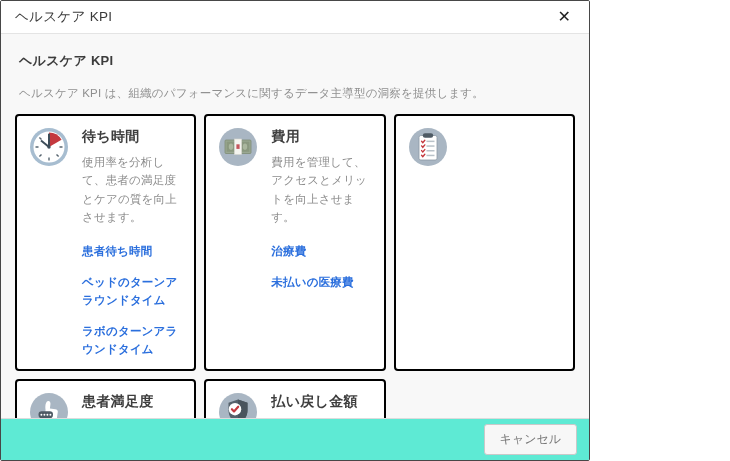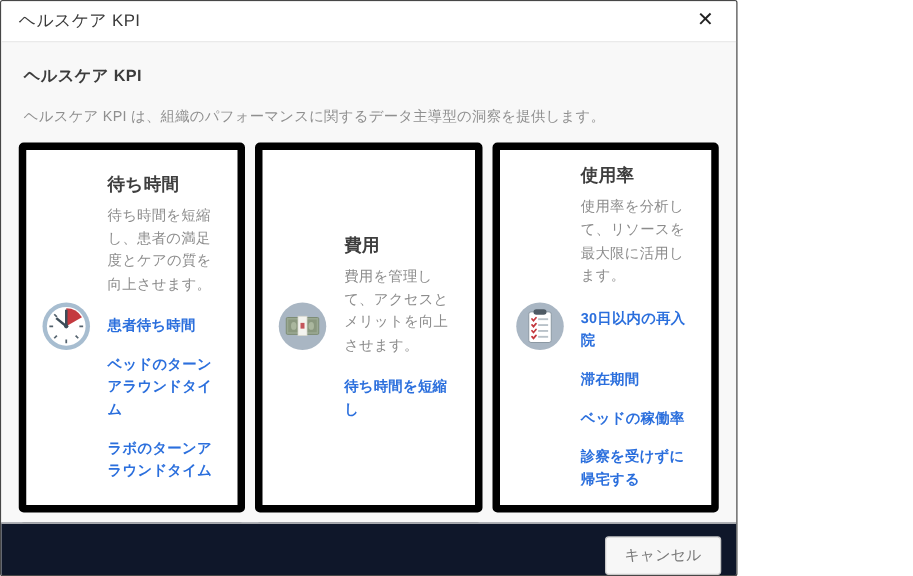--- a/index.html
+++ b/index.html
@@ -42,49 +42,49 @@
   .section-subtitle {
     font-size:11.5px; color:#8f8f8f; margin:16px 0 13px 4px; letter-spacing:.2px;
   }
   .grid {
     display:grid;
     grid-template-columns:repeat(3, 1fr);
     gap:8px;
   }
   .card {
     background:#fff;
-    border:6px solid #000000;
+    border:2px solid #000000;
     border-radius:4px;
     min-height:136px;
     padding:11px 12px 12px 12px;
     display:flex;
-    align-items:center;
+    align-items:flex-start;
   }
   .icon-wrap { width:40px; height:40px; flex:0 0 40px; margin-right:13px; }
   .icon-wrap svg { width:40px; height:40px; display:block; }
   .card-body { flex:1 1 auto; min-width:0; }
   .card-title {
     font-size:14px; font-weight:600; color:#3e3e3e;
     margin:1px 0 7px 0; letter-spacing:.3px;
   }
   .card-desc {
     font-size:11.5px; color:#8c8c8c; line-height:1.6; letter-spacing:.2px;
   }
   .card-links { list-style:none; margin-top:14px; }
   .card-links li { margin-bottom:13px; }
   .card-links li:last-child { margin-bottom:0; }
   .kpi-link {
     font-size:11.5px; font-weight:700; color:#2b6fdd;
     text-decoration:none; letter-spacing:.2px; cursor:pointer;
   }
   .footer {
     flex:0 0 42px; height:42px;
-    background:#0f172a;
+    background:#5eead4;
     border-top:1px solid #dcdcdc;
-    display:flex; align-items:flex-end; justify-content:flex-end;
+    display:flex; align-items:center; justify-content:flex-end;
     padding:0 12px;
   }
   .cancel-btn {
     font-family:inherit;
     font-size:12px; color:#787878;
     background:#f7f7f7;
     border:1px solid #c9c9c9;
     border-radius:3px;
     padding:6px 15px;
     cursor:pointer;
@@ -119,21 +119,21 @@
       <line x1="27.5" y1="27.5" x2="29.6" y2="29.6"></line>
       <line x1="10.4" y1="29.6" x2="12.5" y2="27.5"></line>
     </g>
     <line x1="20" y1="20" x2="20" y2="7" stroke="#3d4d59" stroke-width="2"></line>
     <line x1="20" y1="20" x2="12" y2="13.5" stroke="#3d4d59" stroke-width="2"></line>
     <circle cx="20" cy="20" r="1.7" fill="#3d4d59"></circle>
   </svg>
 </span>
     <div class="card-body">
       <div class="card-title">待ち時間</div>
-      <div class="card-desc">待ち時間を短縮し、患者の満足度とケアの質を向上させます。</div>
+      <div class="card-desc">使用率を分析して、患者の満足度とケアの質を向上させます。</div>
       <ul class="card-links">
               <li><a class="kpi-link">患者待ち時間</a></li>
               <li><a class="kpi-link">ベッドのターンアラウンドタイム</a></li>
               <li><a class="kpi-link">ラボのターンアラウンドタイム</a></li>
             </ul>
     </div>
   </div>
 
   <div class="card">
     <span class="icon-wrap">
@@ -145,21 +145,22 @@
     <ellipse cx="13" cy="19.7" rx="2.2" ry="3.1" fill="#aab79e"></ellipse>
     <ellipse cx="27" cy="19.7" rx="2.2" ry="3.1" fill="#aab79e"></ellipse>
     <rect x="16.4" y="12" width="7.2" height="15.5" fill="#f4f4ef" stroke="#d6d6cd" stroke-width="0.6"></rect>
     <rect x="18.4" y="17.3" width="3.2" height="4.6" fill="#c4565c"></rect>
   </svg>
 </span>
     <div class="card-body">
       <div class="card-title">費用</div>
       <div class="card-desc">費用を管理して、アクセスとメリットを向上させます。</div>
       <ul class="card-links">
-              <li><a class="kpi-link">待ち時間を短縮し</a></li>
+              <li><a class="kpi-link">治療費</a></li>
+              <li><a class="kpi-link">未払いの医療費</a></li>
             </ul>
     </div>
   </div>
 
   <div class="card">
     <span class="icon-wrap">
   <svg viewBox="0 0 40 40" xmlns="http://www.w3.org/2000/svg">
     <circle cx="20" cy="20" r="19" fill="#a9b6c3"></circle>
     <rect x="11" y="8.5" width="18" height="24.5" rx="1.8" fill="#ffffff" stroke="#8b98a3" stroke-width="0.8"></rect>
     <rect x="14.8" y="6.3" width="10.4" height="4.4" rx="2.2" fill="#4e5a64"></rect>
@@ -168,30 +169,20 @@
       <rect x="18.5" y="13.6" width="8" height="1.5" fill="#b9c2c9"></rect>
       <path d="M13.6 18.9 l1.2 1.4 2-2.4" stroke="#c4393f" stroke-width="1.4" fill="none" stroke-linecap="round"></path>
       <rect x="18.5" y="18.3" width="8" height="1.5" fill="#b9c2c9"></rect>
       <path d="M13.6 23.6 l1.2 1.4 2-2.4" stroke="#c4393f" stroke-width="1.4" fill="none" stroke-linecap="round"></path>
       <rect x="18.5" y="23" width="8" height="1.5" fill="#b9c2c9"></rect>
       <path d="M13.6 28.3 l1.2 1.4 2-2.4" stroke="#c4393f" stroke-width="1.4" fill="none" stroke-linecap="round"></path>
       <rect x="18.5" y="27.7" width="8" height="1.5" fill="#b9c2c9"></rect>
     </g>
   </svg>
 </span>
-    <div class="card-body">
-      <div class="card-title">使用率</div>
-      <div class="card-desc">使用率を分析して、リソースを最大限に活用します。</div>
-      <ul class="card-links">
-              <li><a class="kpi-link">30日以内の再入院</a></li>
-              <li><a class="kpi-link">滞在期間</a></li>
-              <li><a class="kpi-link">ベッドの稼働率</a></li>
-              <li><a class="kpi-link">診察を受けずに帰宅する</a></li>
-            </ul>
-    </div>
   </div>
 
   <div class="card">
     <span class="icon-wrap">
   <svg viewBox="0 0 40 40" xmlns="http://www.w3.org/2000/svg">
     <circle cx="20" cy="20" r="19" fill="#a9b6c3"></circle>
     <path d="M16.5 17.5 c-0.6-4.5 0.4-8.3 2.6-8.6 c1.8-0.2 2.6 1.4 2.3 3.7 l-0.5 4 l5.5 0.6 c1.6 0.2 2.6 1.2 2.4 2.6 l-0.9 6.4 c-0.2 1.3-1.3 2.1-2.8 2 l-8.6-0.7 z" fill="#ffffff"></path>
     <rect x="9.5" y="19.3" width="14.5" height="7" rx="3.2" fill="#4e5a64"></rect>
     <g fill="#ffffff">
       <circle cx="12.4" cy="22.8" r="0.95"></circle>

